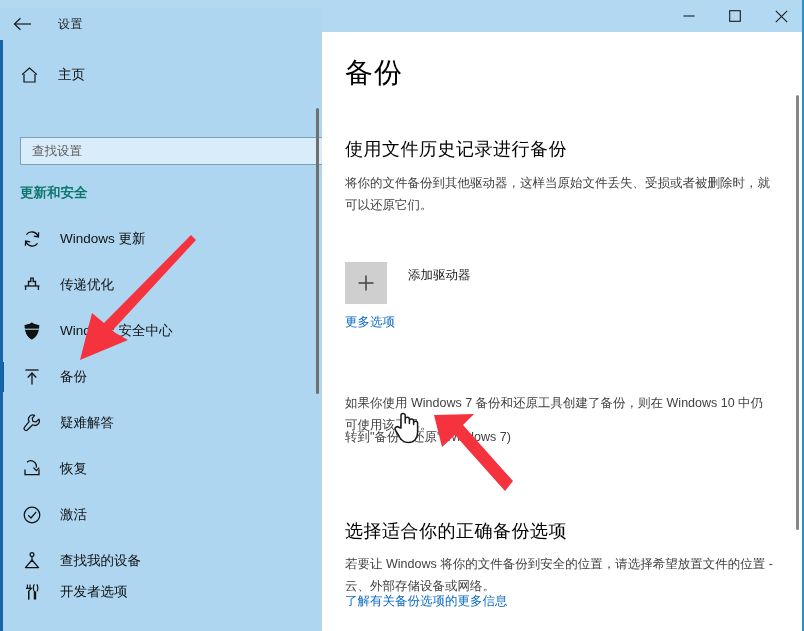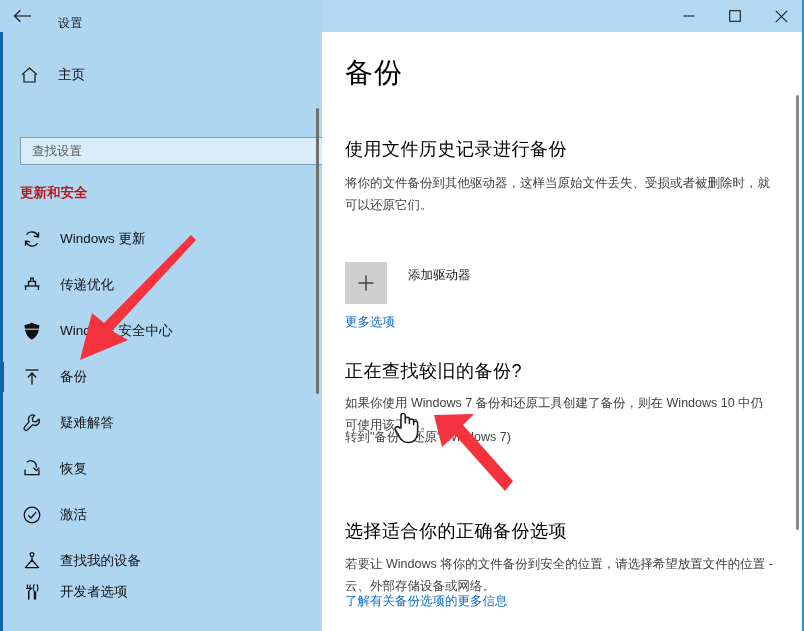--- a/index.html
+++ b/index.html
@@ -25,25 +25,25 @@
   
   #titlebar {
     position: absolute;
     left: 0; top: 0;
     width: 804px; height: 32px;
     background: #b3d9f2;
     z-index: 6;
   }
   #titlebar-left {
     position: absolute;
-    left: 0; top: 0;
+    left: 0; top: 8px;
     width: 322px; height: 32px;
     background: #aed6f1;
     display: flex;
-    align-items: flex-end;
+    align-items: center;
   }
   #back-button {
     width: 44px; height: 32px;
     display: flex; align-items: center; justify-content: center;
     cursor: default;
   }
   #back-button svg { display: block; }
   #app-title {
     font-size: 12px;
     color: #1a1a1a;
@@ -117,21 +117,21 @@
   #search-icon-box {
     position: absolute; right: 7px; top: 4px;
     width: 18px; height: 18px;
     display: flex; align-items: center; justify-content: center;
   }
   #group-heading {
     position: absolute;
     left: 20px; top: 152px;
     font-size: 13.5px;
     font-weight: bold;
-    color: #b91c1c;
+    color: #0f766e;
   }
   .nav-item {
     position: absolute;
     left: 0;
     width: 276px; height: 36px;
     display: flex; align-items: center;
     cursor: default;
   }
   .nav-item .nav-icon {
     width: 24px; height: 24px;
@@ -444,21 +444,20 @@
         <svg width="18" height="18" viewBox="0 0 18 18">
           <line x1="9" y1="1.5" x2="9" y2="16.5" stroke="#4a4a4a" stroke-width="1.6"></line>
           <line x1="1.5" y1="9" x2="16.5" y2="9" stroke="#4a4a4a" stroke-width="1.6"></line>
         </svg>
       </div>
       <div id="add-drive-label">添加驱动器</div>
     </div>
 
     <div class="link" style="top:282px">更多选项</div>
 
-    <div class="section-head" style="top:327px">正在查找较旧的备份?</div>
     <div class="body-text" style="top:360px">如果你使用 Windows 7 备份和还原工具创建了备份，则在 Windows 10 中仍可使用该工具。</div>
     <div id="w7-link">转到"备份和还原"(Windows 7)</div>
 
     <div class="section-head" style="top:487px">选择适合你的正确备份选项</div>
     <div class="body-text" style="top:521px">若要让 Windows 将你的文件备份到安全的位置，请选择希望放置文件的位置 - 云、外部存储设备或网络。</div>
     <div class="link" style="top:561px">了解有关备份选项的更多信息</div>
 
     <div id="content-scrollbar"></div>
   </div>
 

